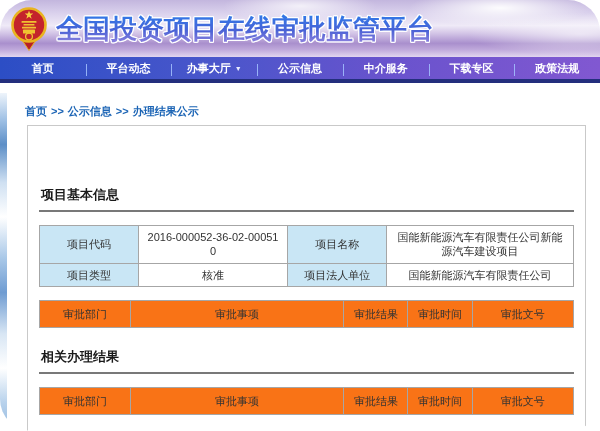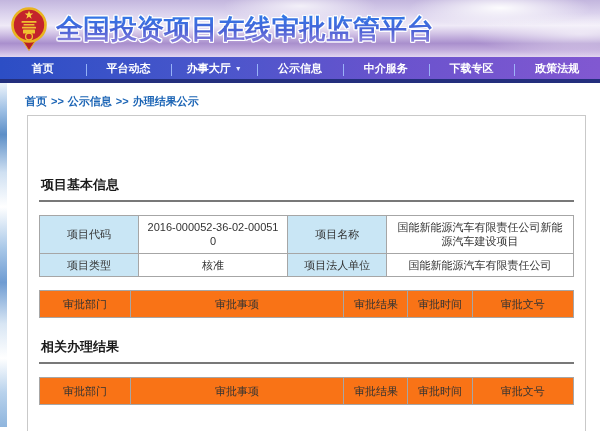--- a/index.html
+++ b/index.html
@@ -1,17 +1,17 @@
 <!DOCTYPE html>
 <html><head>
 <meta charset="utf-8">
 <style>
   * { margin:0; padding:0; box-sizing:border-box; }
   body { font-family:"Liberation Sans","DejaVu Sans",sans-serif; background:#fff; }
-  .page { position:relative; width:600px; height:431px; overflow:hidden; background:#fff; }
+  .page { position:relative; width:600px; height:431px; overflow:hidden; background:#fff;border-radius:32px; }
 
   
   .site-header{
     position:relative; height:57px;
     background:
       radial-gradient(ellipse 130px 26px at 500px 8px, rgba(255,255,255,.95), rgba(255,255,255,0) 70%),
       radial-gradient(ellipse 110px 22px at 300px 6px, rgba(255,255,255,.75), rgba(255,255,255,0) 70%),
       radial-gradient(ellipse 160px 30px at 580px 34px, rgba(255,255,255,.6), rgba(255,255,255,0) 70%),
       linear-gradient(180deg,#c3b6de 0%,#d9d0ec 22%,#efeaf7 45%,#d4c6e7 58%,#a98fcd 76%,#bfa9db 87%,#e2d6ef 100%);
   }
@@ -43,21 +43,21 @@
   }
   .caret{ font-size:7px; margin-left:4px; color:#e8ecff; }
 
   
   .content{ position:relative; height:344px; background:#fff; }
   .edge-strip{
     position:absolute; left:0; top:0; width:7px; height:100%;
     background:linear-gradient(180deg,#eef4fb 0%,#9dbfe4 8%,#5d8fc7 15%,#cfe0f2 26%,#ffffff 36%,
       #a9c8e8 48%,#6f9cd2 58%,#d8e6f4 70%,#ffffff 80%,#b8d2ec 90%,#8fb5dd 100%);
   }
-  .breadcrumb{ padding:11px 0 0 25px; font-size:11px; font-weight:bold; color:#1b64b5; }
+  .breadcrumb{ padding:11px 0 0 25px; font-size:11px; font-weight:bold; color:#1b64b5;margin-top:10px; }
   .breadcrumb a{ color:#1b64b5; text-decoration:none; cursor:pointer; }
   .crumb-sep{ margin:0 4px; }
 
   .panel{
     margin:6px 14px 0 27px; height:330px;
     border:1px solid #c9c9c9; background:#fff; padding:12px 11px;
     overflow:hidden;
   }
   .section-title{
     font-size:13px; font-weight:bold; color:#1a1a1a;

